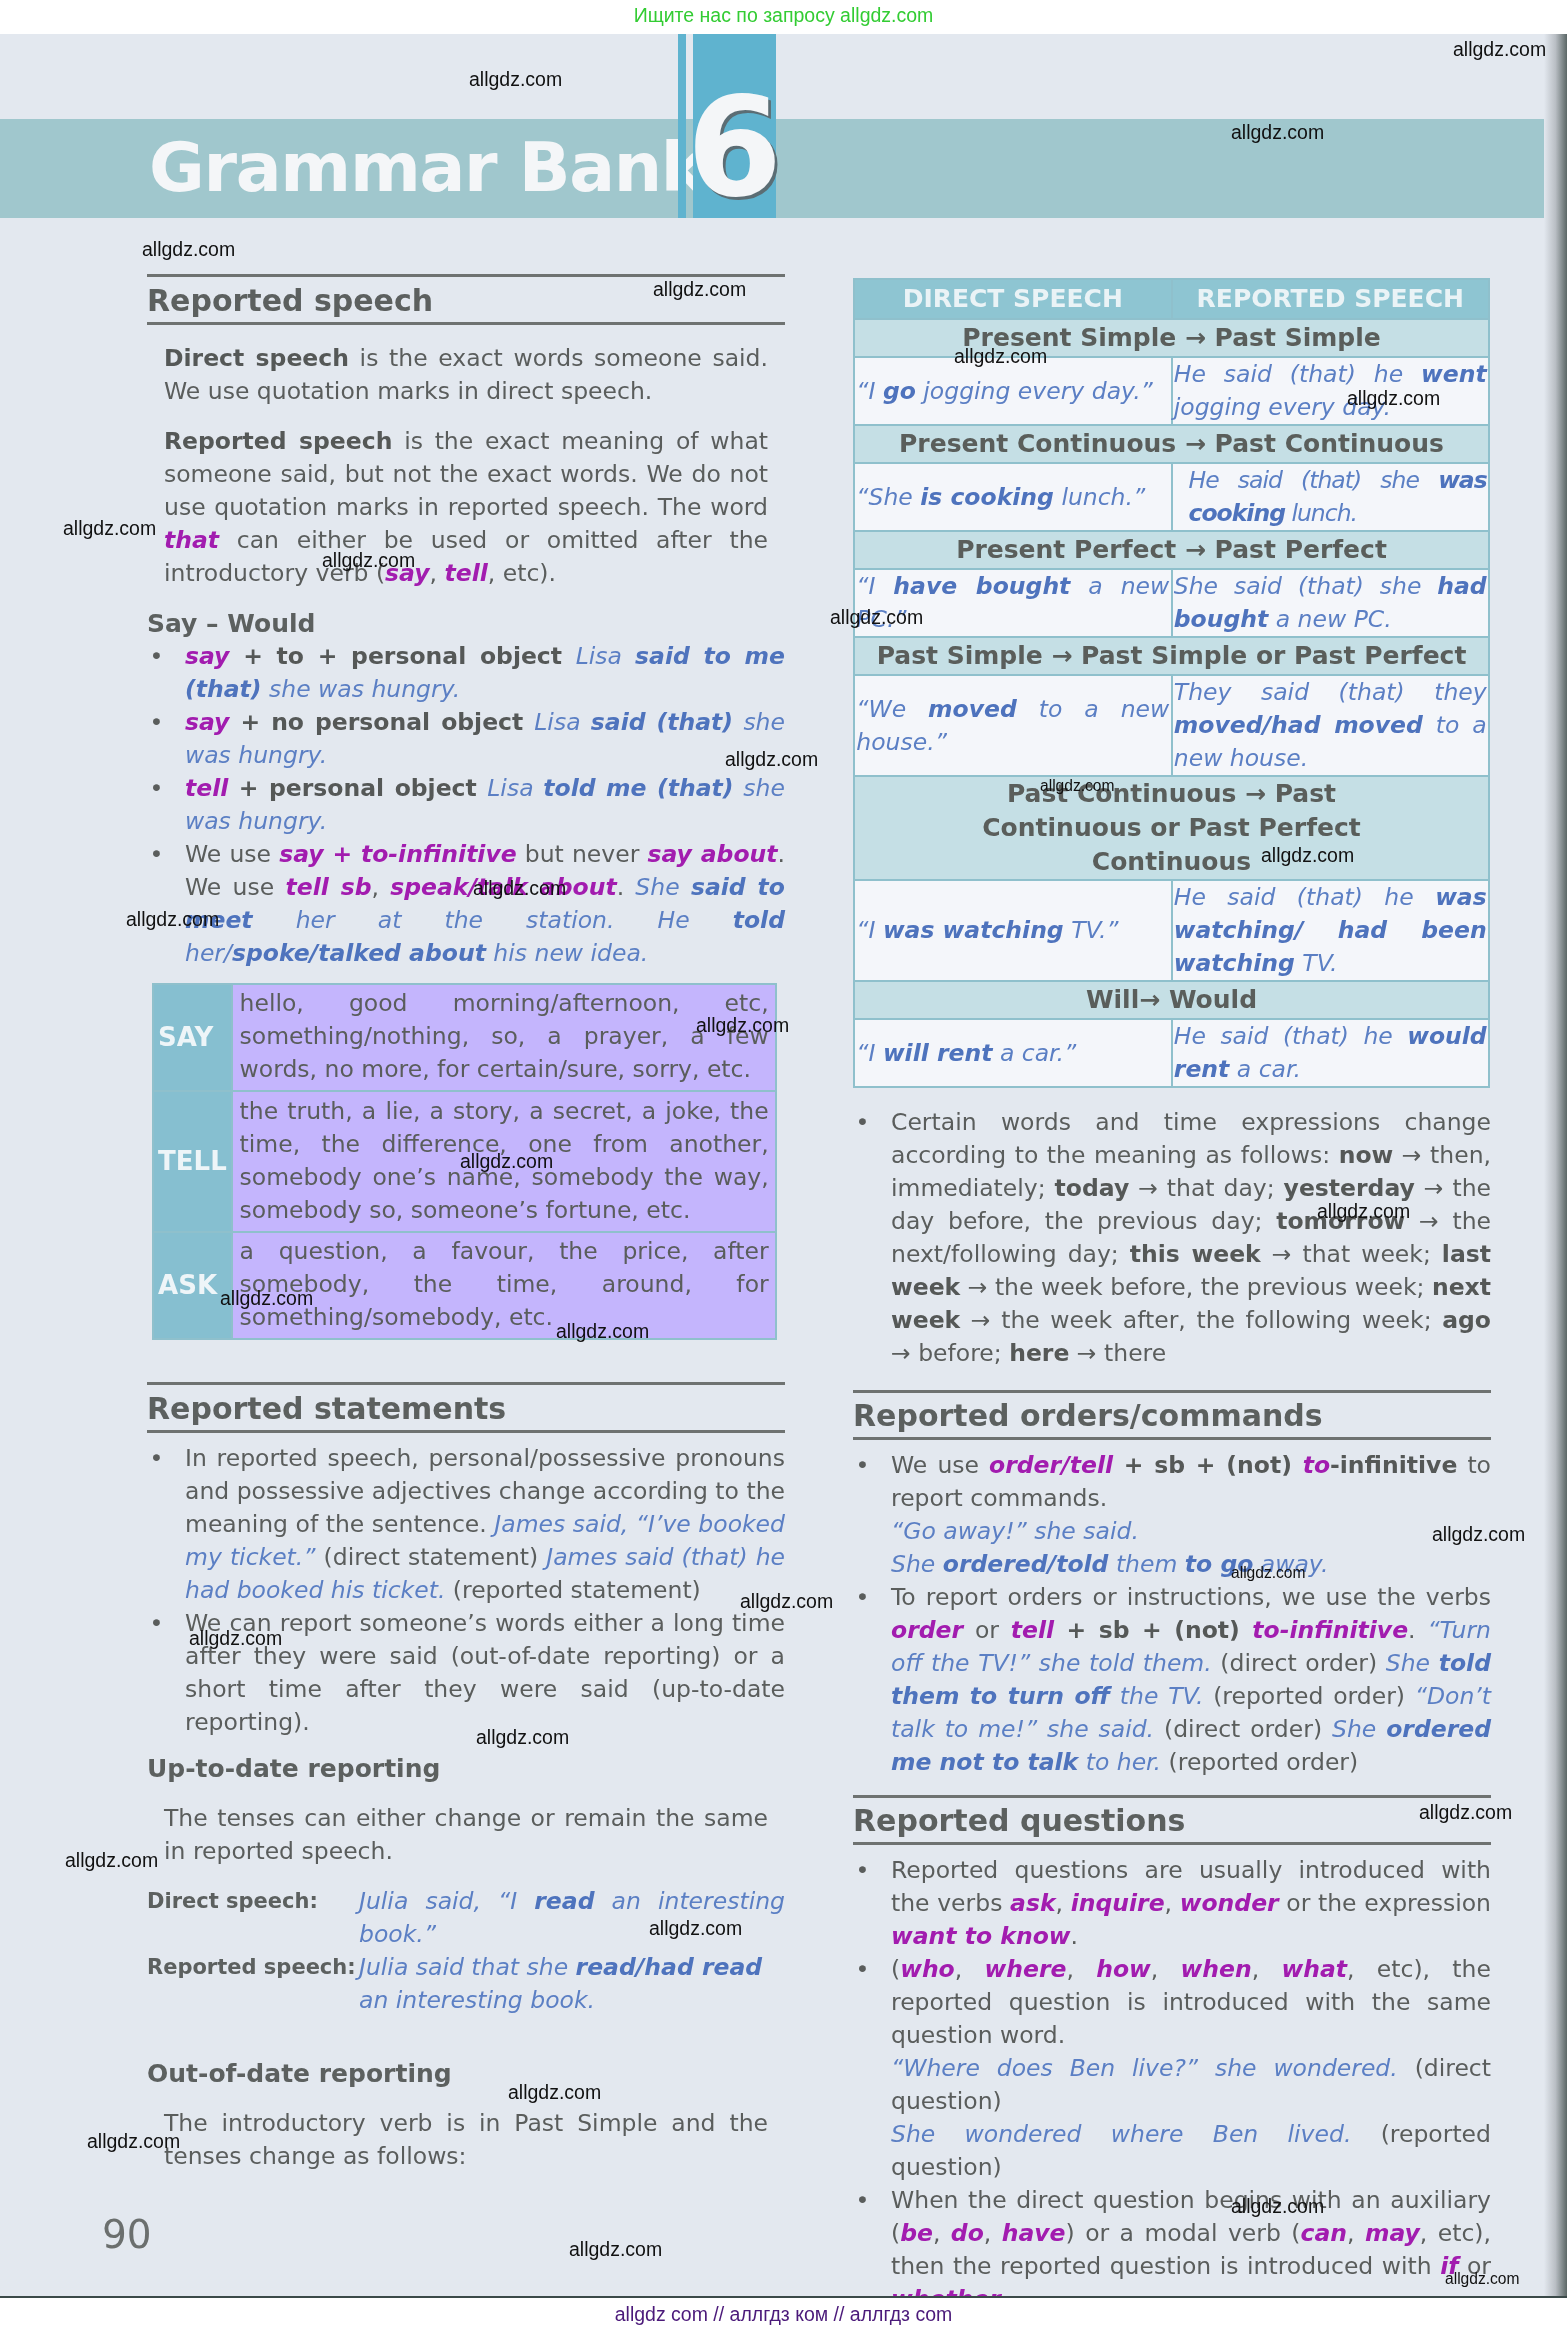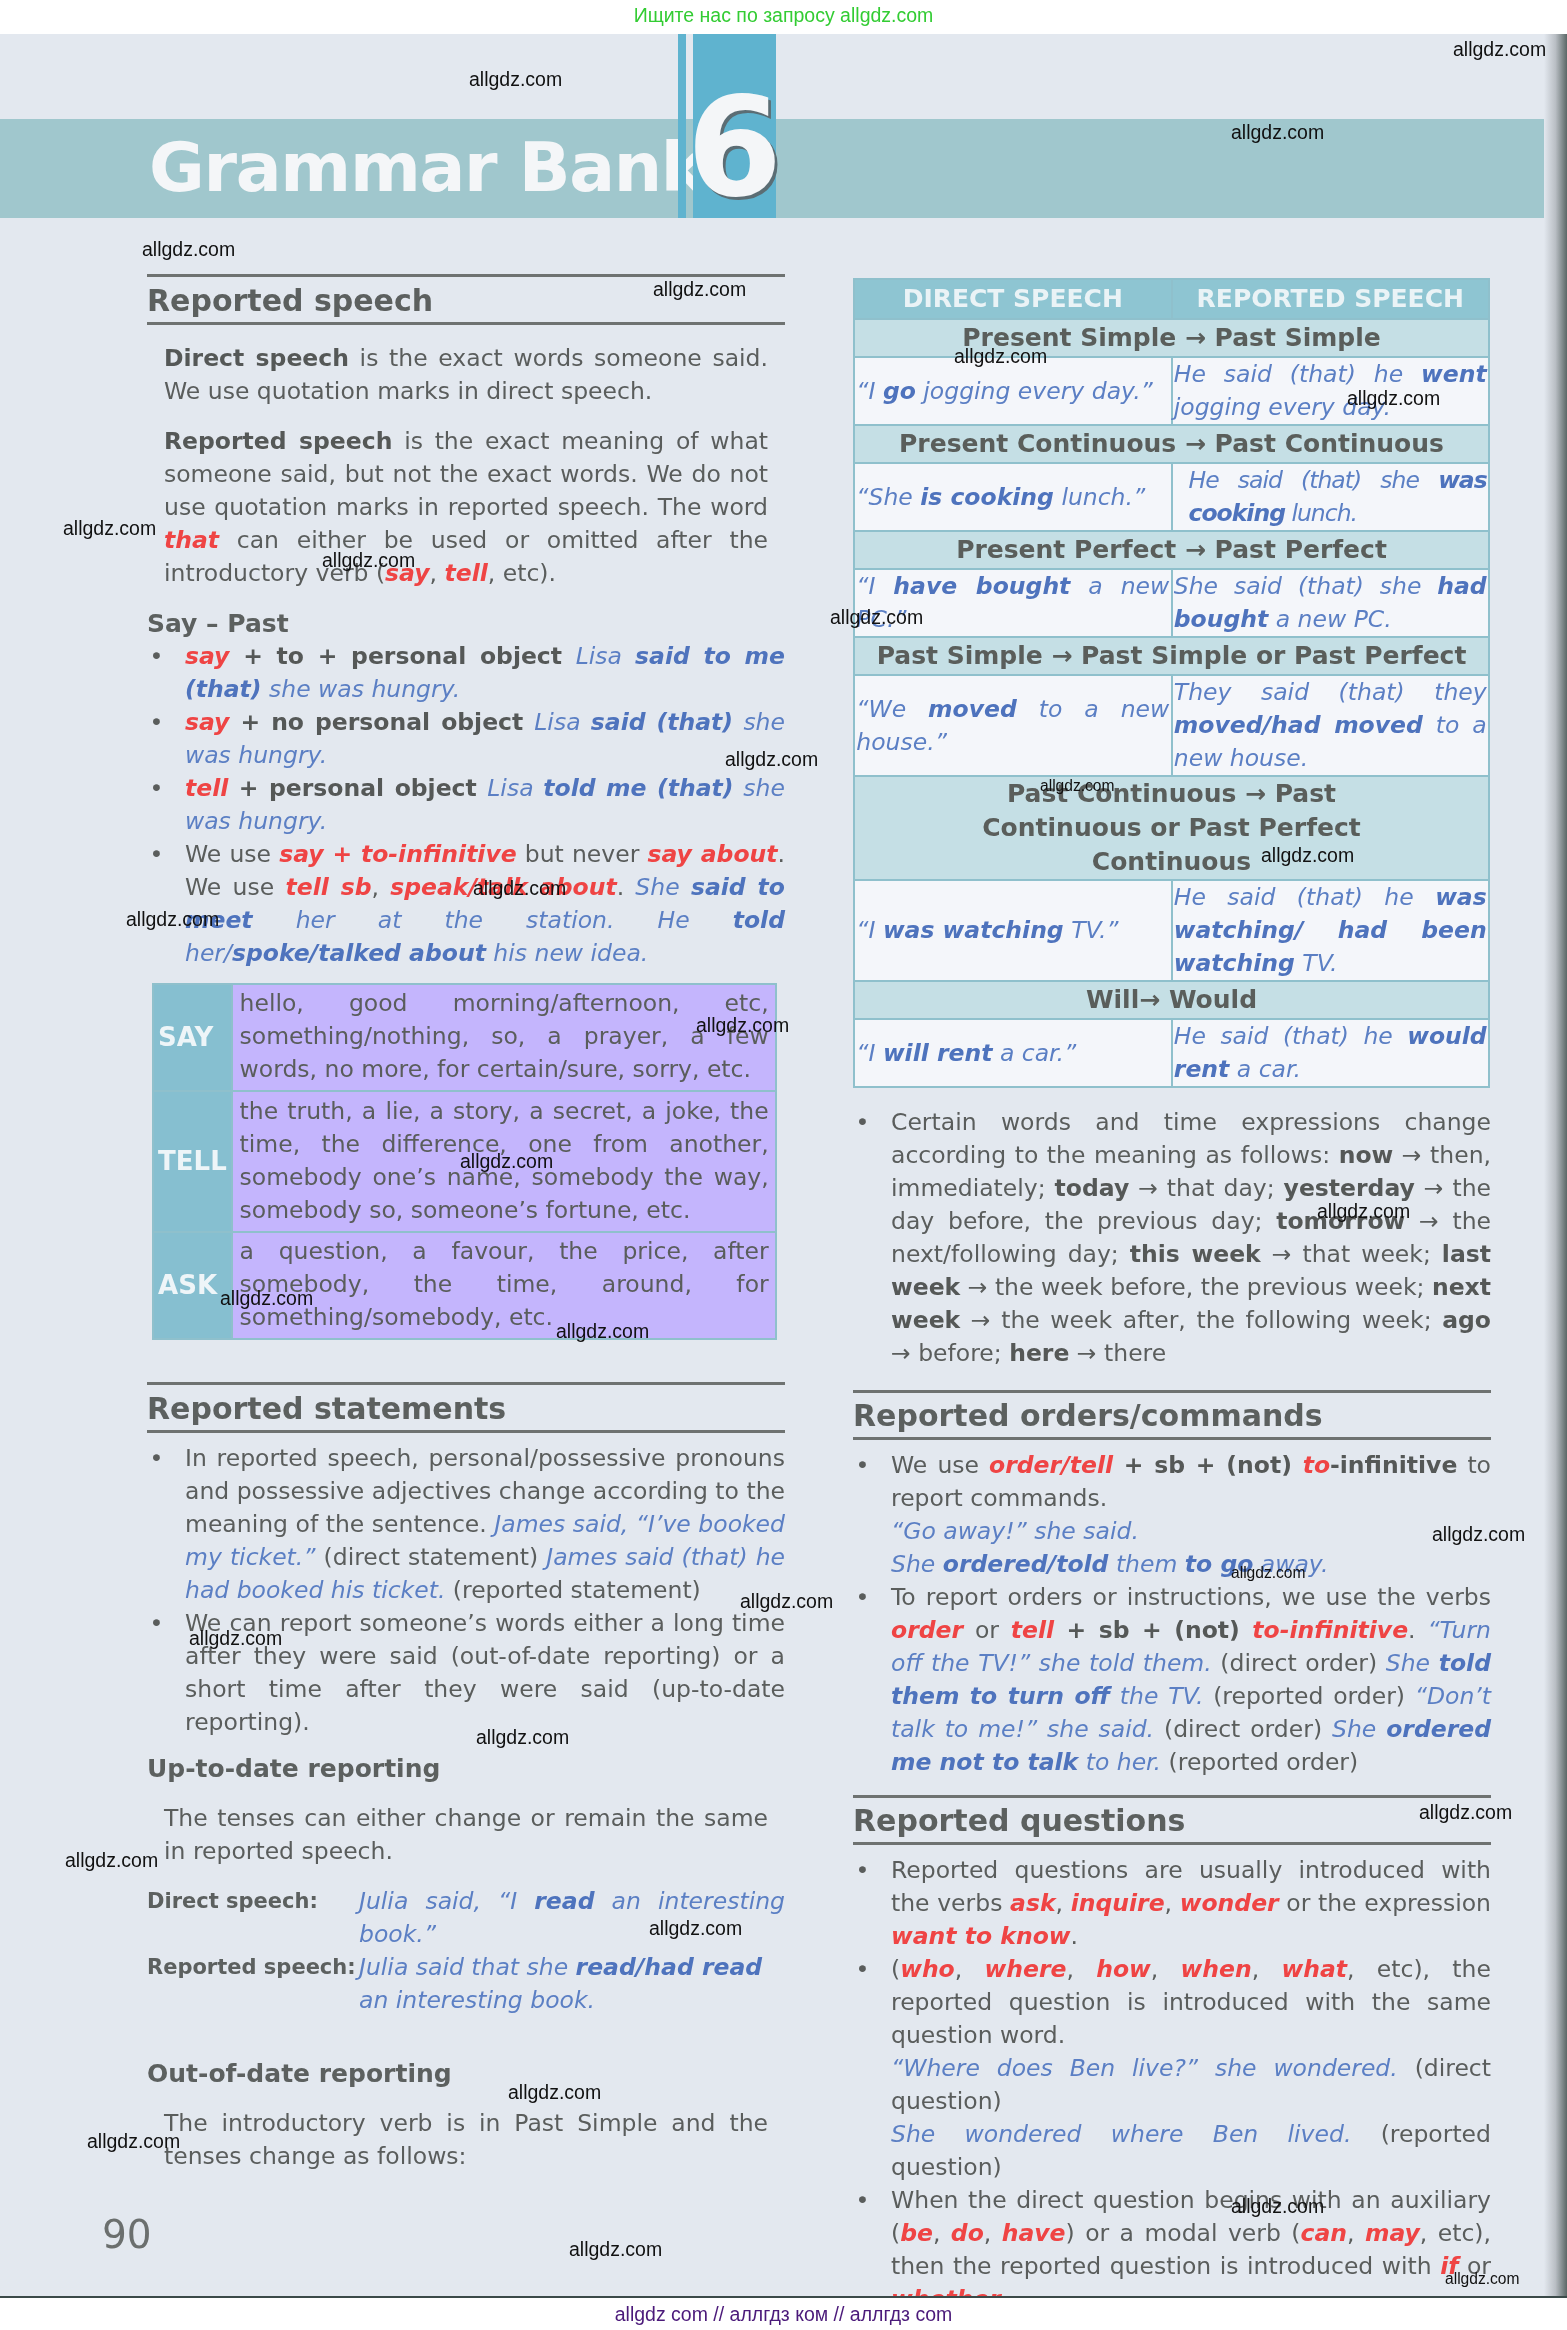--- a/index.html
+++ b/index.html
@@ -23,21 +23,21 @@
                 font-size:68px; color:#f4f6f8; letter-spacing:-1.3px; line-height:78px; }
   .wm { position:absolute; font-family:"Liberation Sans", sans-serif; color:#111; font-size:19.5px; white-space:nowrap; }
   .wm.sm { font-size:15.6px; }
 
   .col { position:absolute; font-size:23.5px; line-height:33px; }
   .col p { margin:17px; text-align:justify; }
   .h2 { font-weight:bold; font-size:30px; line-height:42px; color:#5c605f;
         border-top:3.3px solid #6e7271; border-bottom:3.3px solid #6e7271; padding:2.6px 0 0 0; margin:0 0 9px 0; }
   .h3 { font-weight:bold; font-size:25px; line-height:33px; color:#5c605f; margin:0; }
   .b { font-weight:bold; color:#555857; }
-  .bi { font-weight:bold; font-style:italic; color:#ef4444; }
+  .bi { font-weight:bold; font-style:italic; color:#a21caf; }
   .ex { font-style:italic; color:#5b7fc4; }
   .exb { font-style:italic; font-weight:bold; color:#4e73bd; }
   ul.bul { list-style:none; margin:0; padding:0; }
   ul.bul li { position:relative; padding-left:38px; text-align:justify; }
   ul.bul li::before { content:"•"; position:absolute; left:2.6px; top:0; color:#5a5d5c; }
 
   .verbtbl { border-collapse:collapse; width:625px; margin:13px 0 0 5.2px; }
   .verbtbl td { border:2px solid #8fc0cc; vertical-align:middle; }
   .verbtbl td.k { background:#86bfd0; color:#eef5f8; font-weight:bold; font-size:26px; width:72px; padding-left:3.9px; }
   .verbtbl td.v { background:#c4b5fd; padding:2.6px 6.5px 3.9px 6.5px; text-align:justify; }
@@ -65,21 +65,21 @@
 <div class="chap-strip"></div>
 <div class="chap-box">
   <span class="chap-num">6</span>
 </div>
 
 <div class="col" style="left:147px; top:274px; width:638px;">
   <div class="h2">Reported speech</div>
   <p><span class="b">Direct speech</span><span> is the exact words someone said. We use quotation marks in direct speech.</span></p>
   <p><span class="b">Reported speech</span><span> is the exact meaning of what someone said, but not the exact words. We do not use quotation marks in reported speech. The word </span><span class="bi">that</span><span> can either be used or omitted after the introductory verb (</span><span class="bi">say</span><span>, </span><span class="bi">tell</span><span>, etc).</span></p>
 
-  <div class="h3" style="margin-top:15.6px;">Say – Past</div>
+  <div class="h3" style="margin-top:15.6px;">Say – Would</div>
   <ul class="bul">
     <li><span class="bi">say</span><span class="b"> + to + personal object </span><span class="ex">Lisa </span><span class="exb">said to me (that)</span><span class="ex"> she was hungry.</span></li>
     <li><span class="bi">say</span><span class="b"> + no personal object </span><span class="ex">Lisa </span><span class="exb">said (that)</span><span class="ex"> she was hungry.</span></li>
     <li><span class="bi">tell</span><span class="b"> + personal object </span><span class="ex">Lisa </span><span class="exb">told me (that)</span><span class="ex"> she was hungry.</span></li>
     <li><span>We use </span><span class="bi">say + to-infinitive</span><span> but never </span><span class="bi">say about</span><span>. We use </span><span class="bi">tell sb</span><span>, </span><span class="bi">speak/talk about</span><span>. </span><span class="ex">She </span><span class="exb">said to meet</span><span class="ex"> her at the station. He </span><span class="exb">told</span><span class="ex"> her/</span><span class="exb">spoke/talked about</span><span class="ex"> his new idea.</span></li>
   </ul>
 
   <table class="verbtbl">
     <tbody>
         <tr>

